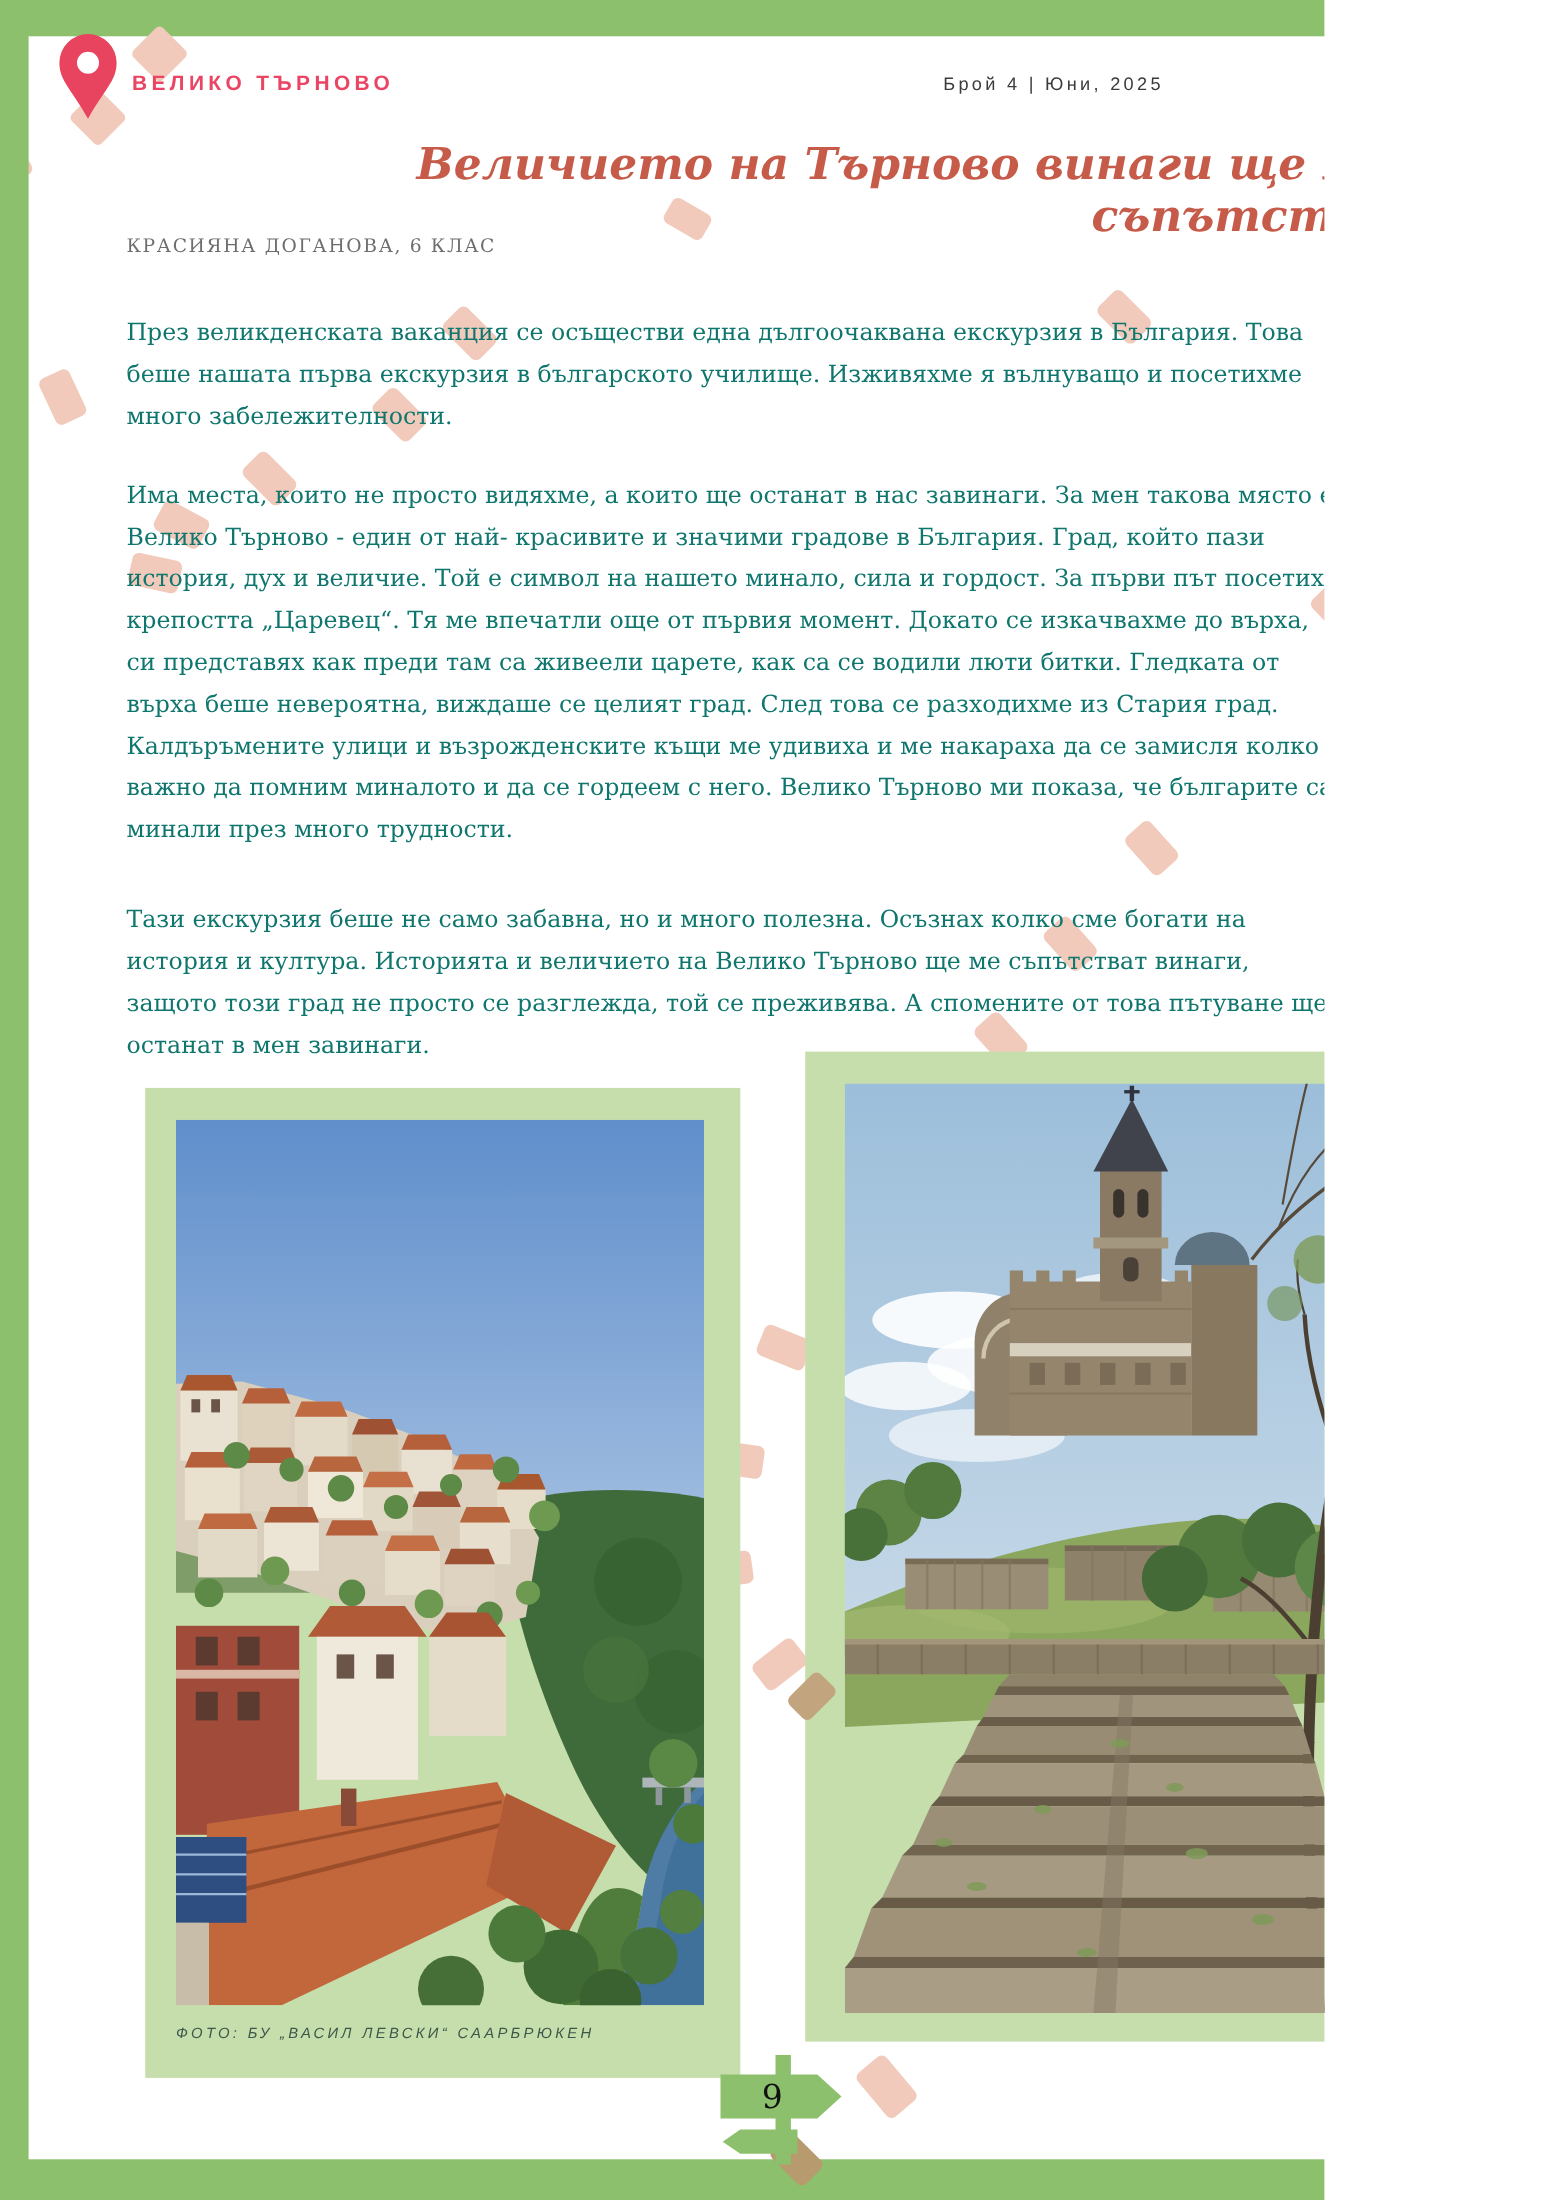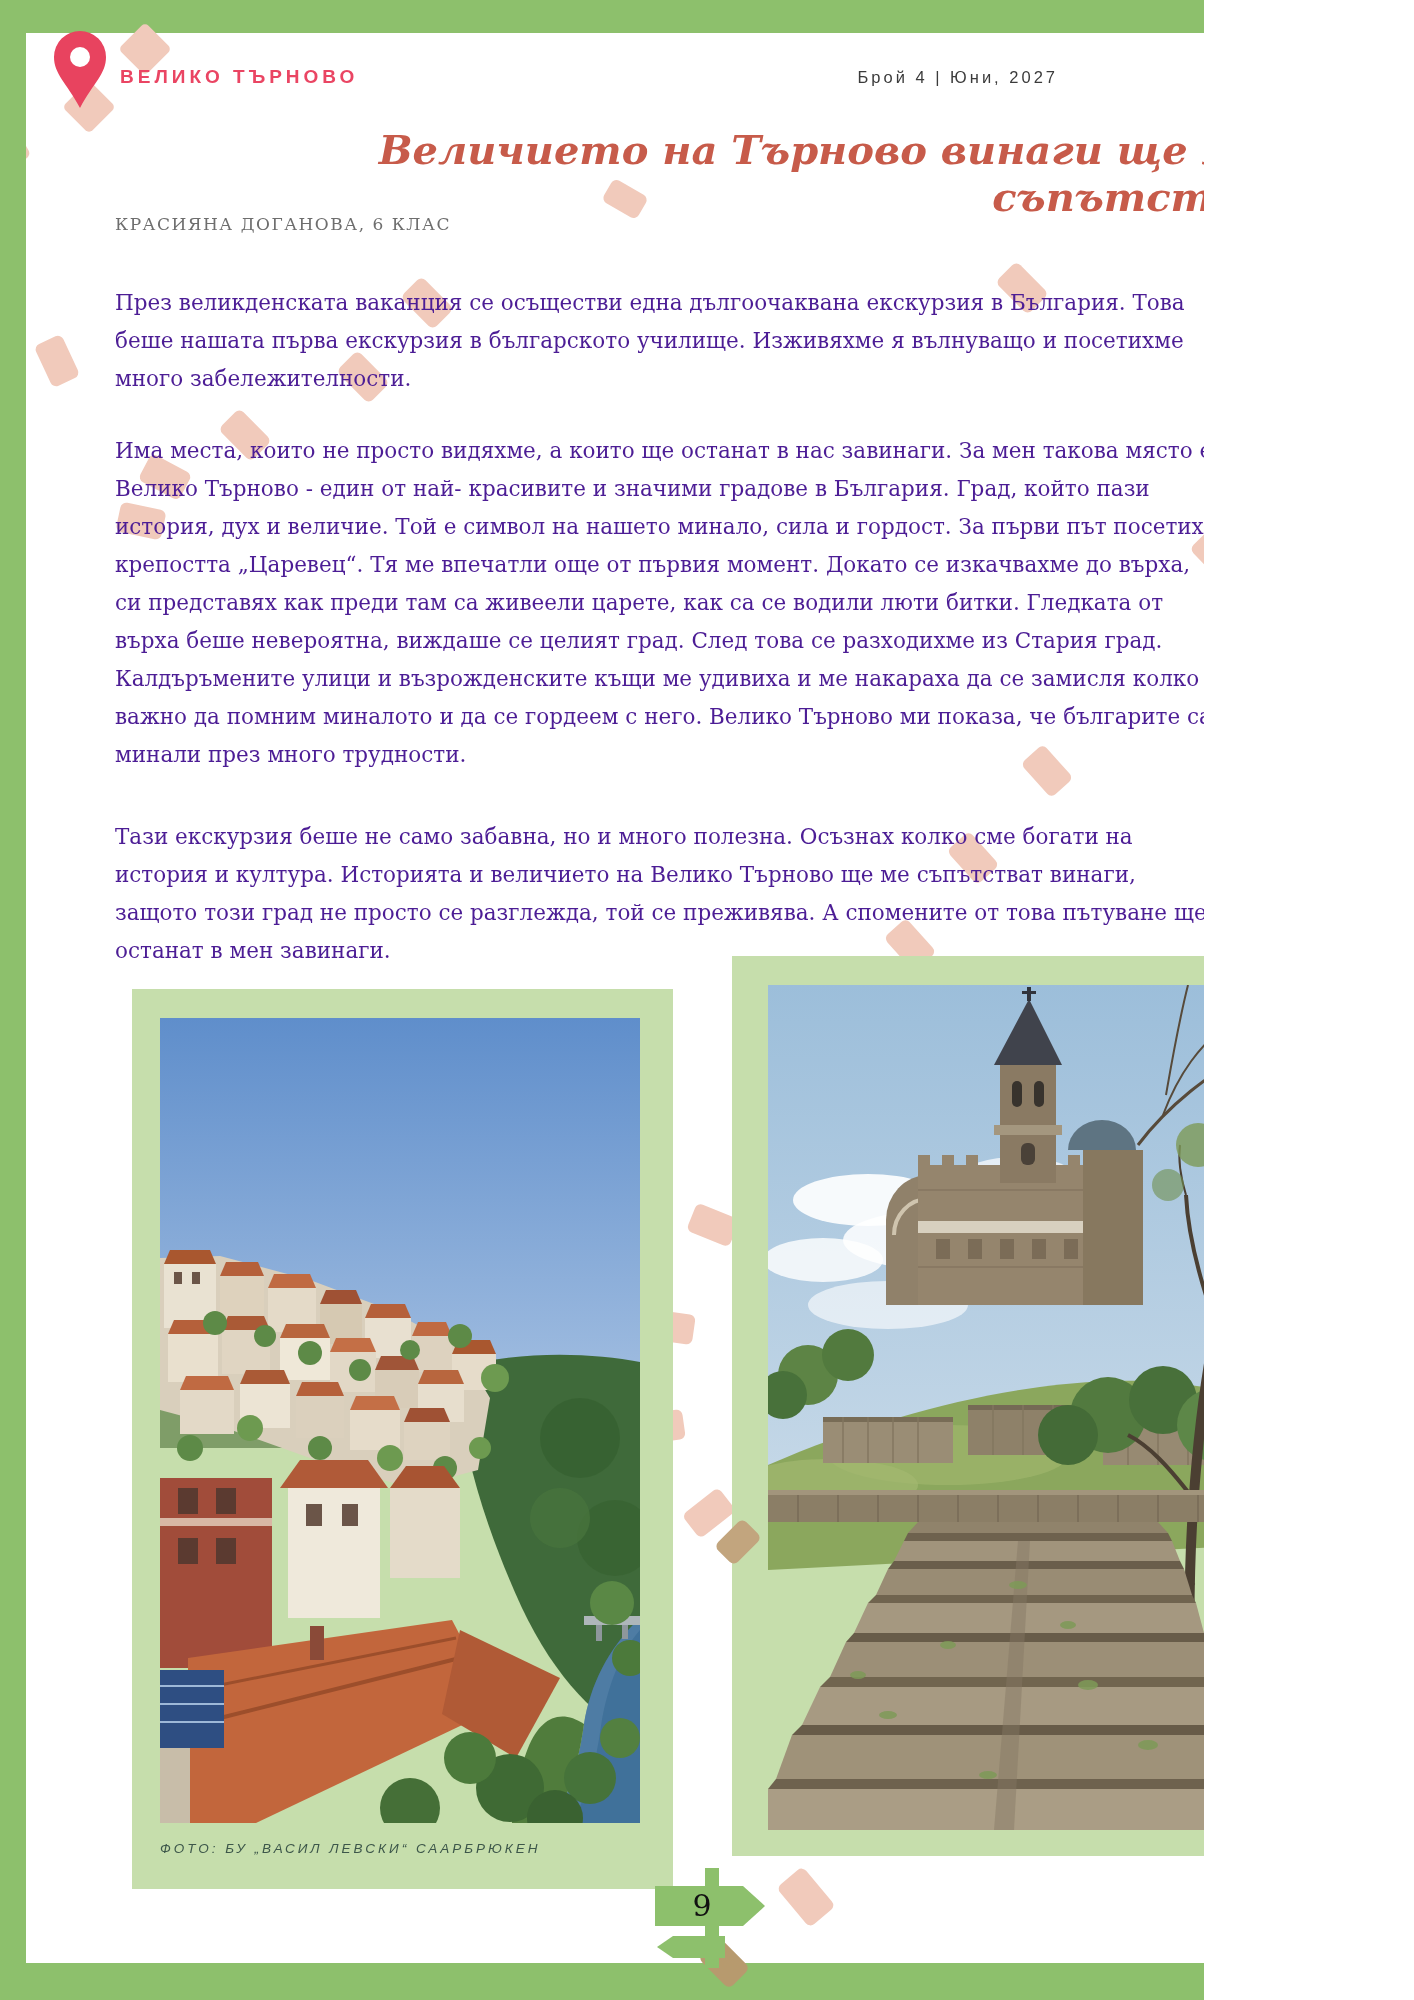--- a/index.html
+++ b/index.html
@@ -21,21 +21,21 @@
   .loc-label{position:absolute;left:120px;top:66px;font-family:"Liberation Sans",sans-serif;
              font-weight:bold;font-size:19px;letter-spacing:4px;color:#ea4563;z-index:3;}
   .issue{position:absolute;right:146px;top:68px;font-family:"Liberation Sans",sans-serif;
          font-size:16.5px;letter-spacing:3px;color:#3b3b3b;z-index:3;}
   
   .title{position:absolute;left:115px;top:126px;width:1150px;font-style:italic;font-weight:bold;
          font-size:40px;color:#c75b4a;z-index:3;text-align:right;}
   .byline{position:absolute;left:115px;top:214px;font-size:17px;letter-spacing:1.5px;
           color:#6e6e6e;z-index:3;}
   .para{position:absolute;left:115px;width:1105px;font-size:21.5px;line-height:38px;
-        color:#4c1d95;z-index:3;}
+        color:#0f766e;z-index:3;}
   .p1{top:284px;} .p2{top:432px;} .p3{top:818px;}
   
   .frame{position:absolute;background:#c6deac;z-index:3;}
   .frame-left{left:132px;top:956px;width:541px;height:900px;margin-top:33px;}
   .frame-right{left:732px;top:956px;width:560px;height:900px;}
   .photo{position:absolute;display:block;}
   .photo-left{left:28px;top:29px;width:480px;height:805px;}
   .photo-right{left:36px;top:29px;width:490px;height:845px;}
   .caption{position:absolute;left:28px;top:852px;font-family:"Liberation Sans",sans-serif;
            font-style:italic;font-size:13.5px;letter-spacing:3px;color:#3d574a;}
@@ -85,21 +85,21 @@
   <div class="dash tan" style="left:702px;top:1948px;width:44px;height:30px;transform:rotate(45deg);background:#b79a6e"></div>
   <div class="dash" style="left:1308px;top:1090px;transform:rotate(20deg)"></div>
   <div class="dash" style="left:1325px;top:1190px;transform:rotate(0deg)"></div>
   <div class="dash" style="left:1302px;top:1290px;transform:rotate(-22deg)"></div>
 
   <svg class="pin" width="56" height="80" viewBox="0 0 56 80">
     <path d="M28,78 C14,52 2,44 2,27 A26,26 0 1 1 54,27 C54,44 42,52 28,78 Z" fill="#e8435f"></path>
     <circle cx="28" cy="27" r="10" fill="#ffffff"></circle>
   </svg>
   <div class="loc-label">ВЕЛИКО ТЪРНОВО</div>
-  <div class="issue">Брой 4 | Юни, 2027</div>
+  <div class="issue">Брой 4 | Юни, 2025</div>
 
   <div class="title">Величието на Търново винаги ще ме съпътства</div>
   <div class="byline">КРАСИЯНА ДОГАНОВА, 6 КЛАС</div>
   <div class="para p1">През великденската ваканция се осъществи една дългоочаквана екскурзия в България. Това беше нашата първа екскурзия в българското училище. Изживяхме я вълнуващо и посетихме много забележителности.</div>
   <div class="para p2">Има места, които не просто видяхме, а които ще останат в нас завинаги. За мен такова място е Велико Търново - един от най- красивите и значими градове в България. Град, който пази история, дух и величие. Той е символ на нашето минало, сила и гордост. За първи път посетих крепостта „Царевец“. Тя ме впечатли още от първия момент. Докато се изкачвахме до върха, си представях как преди там са живеели царете, как са се водили люти битки. Гледката от върха беше невероятна, виждаше се целият град. След това се разходихме из Стария град. Калдъръмените улици и възрожденските къщи ме удивиха и ме накараха да се замисля колко е важно да помним миналото и да се гордеем с него. Велико Търново ми показа, че българите са минали през много трудности.</div>
   <div class="para p3">Тази екскурзия беше не само забавна, но и много полезна. Осъзнах колко сме богати на история и култура. Историята и величието на Велико Търново ще ме съпътстват винаги, защото този град не просто се разглежда, той се преживява. А спомените от това пътуване ще останат в мен завинаги.</div>
 
   <div class="frame frame-left">
     <svg class="photo photo-left" viewBox="0 0 480 805" preserveAspectRatio="none">
       <defs>

